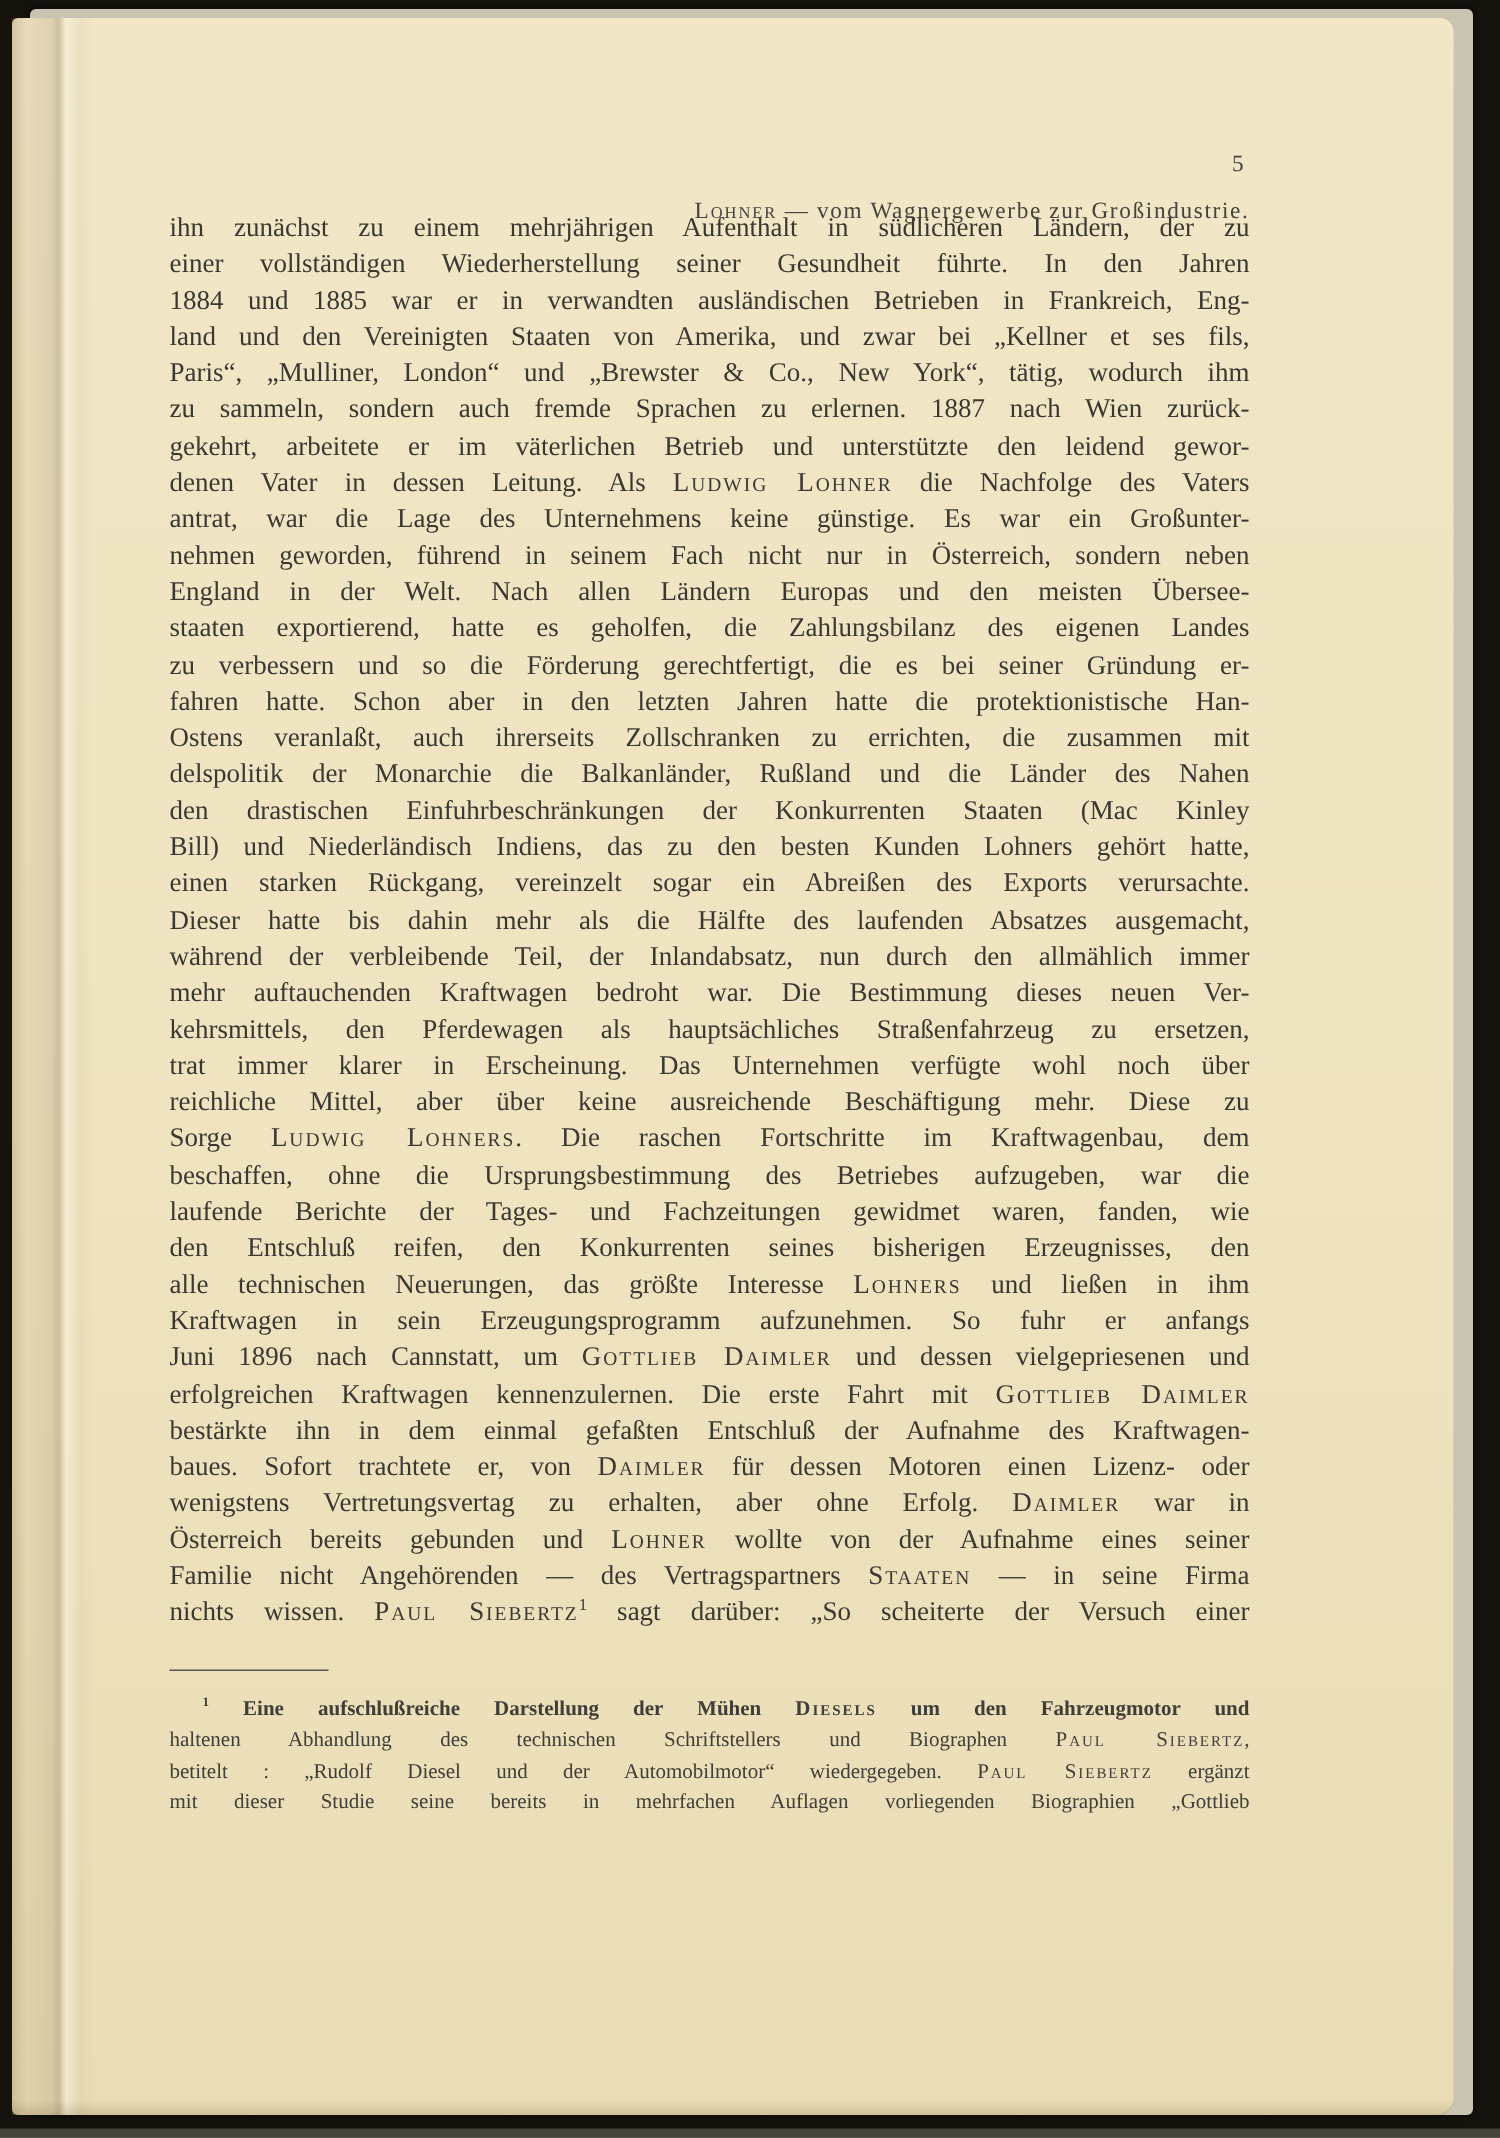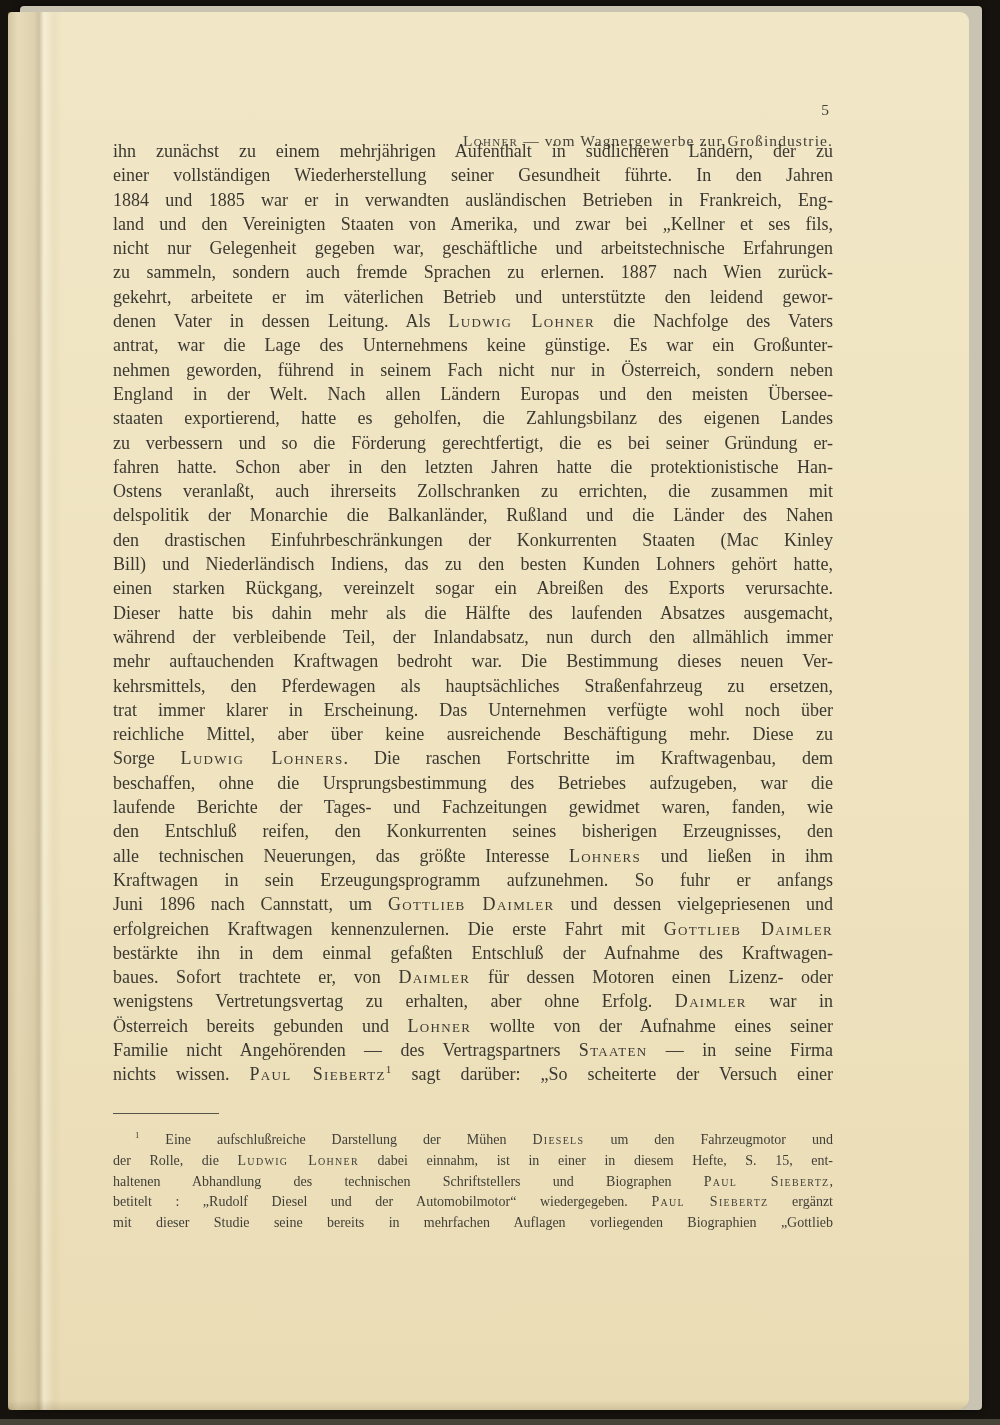--- a/index.html
+++ b/index.html
@@ -52,40 +52,40 @@
   sup{font-size:.62em;vertical-align:super;line-height:0;}
 
   .fnote-sep{
     position:absolute;left:113px;top:1113px;width:106px;height:0;
     border-top:1.6px solid #55534b;
   }
   .fnote{
     position:absolute;left:113px;top:1130px;width:720px;
     font-size:14px;line-height:20.8px;color:#403e37;
   }
-  .fnote .tline:first-child{text-indent:22px;}
+  .fnote .tline:first-child{text-indent:22px;font-weight:bold;}
 </style>
 </head>
 <body>
 
 <div class="page-under"></div>
 
 <div class="page"></div>
 
 <div class="header-row">
   <span class="running-title"><span class="sc">Lohner</span><span> — vom Wagnergewerbe zur Großindustrie.</span></span>
   <span class="page-num">5</span>
 </div>
 
 <div class="body-block">
     <div class="tline"><span>ihn zunächst zu einem mehrjährigen Aufenthalt in südlicheren Ländern, der zu</span></div>
     <div class="tline"><span>einer vollständigen Wiederherstellung seiner Gesundheit führte. In den Jahren</span></div>
     <div class="tline"><span>1884 und 1885 war er in verwandten ausländischen Betrieben in Frankreich, Eng-</span></div>
     <div class="tline"><span>land und den Vereinigten Staaten von Amerika, und zwar bei „Kellner et ses fils,</span></div>
-    <div class="tline"><span>nicht nur Gelegenheit gegeben war, geschäftliche und arbeitstechnische Erfahrungen</span></div>
+    <div class="tline"><span>Paris“, „Mulliner, London“ und „Brewster &amp; Co., New York“, tätig, wodurch ihm</span></div>
     <div class="tline"><span>zu sammeln, sondern auch fremde Sprachen zu erlernen. 1887 nach Wien zurück-</span></div>
     <div class="tline"><span>gekehrt, arbeitete er im väterlichen Betrieb und unterstützte den leidend gewor-</span></div>
     <div class="tline"><span>denen Vater in dessen Leitung. Als </span><span class="sc">Ludwig Lohner</span><span> die Nachfolge des Vaters</span></div>
     <div class="tline"><span>antrat, war die Lage des Unternehmens keine günstige. Es war ein Großunter-</span></div>
     <div class="tline"><span>nehmen geworden, führend in seinem Fach nicht nur in Österreich, sondern neben</span></div>
     <div class="tline"><span>England in der Welt. Nach allen Ländern Europas und den meisten Übersee-</span></div>
     <div class="tline"><span>staaten exportierend, hatte es geholfen, die Zahlungsbilanz des eigenen Landes</span></div>
     <div class="tline"><span>zu verbessern und so die Förderung gerechtfertigt, die es bei seiner Gründung er-</span></div>
     <div class="tline"><span>fahren hatte. Schon aber in den letzten Jahren hatte die protektionistische Han-</span></div>
     <div class="tline"><span>Ostens veranlaßt, auch ihrerseits Zollschranken zu errichten, die zusammen mit</span></div>
@@ -112,19 +112,18 @@
     <div class="tline"><span>wenigstens Vertretungsvertag zu erhalten, aber ohne Erfolg. </span><span class="sc">Daimler</span><span> war in</span></div>
     <div class="tline"><span>Österreich bereits gebunden und </span><span class="sc">Lohner</span><span> wollte von der Aufnahme eines seiner</span></div>
     <div class="tline"><span>Familie nicht Angehörenden — des Vertragspartners </span><span class="sc">Staaten</span><span> — in seine Firma</span></div>
     <div class="tline"><span>nichts wissen. </span><span class="sc">Paul Siebertz</span><sup>1</sup><span> sagt darüber: „So scheiterte der Versuch einer</span></div>
   </div>
 
 <div class="fnote-sep"></div>
 
 <div class="fnote">
     <div class="tline"><sup>1</sup><span> Eine aufschlußreiche Darstellung der Mühen </span><span class="sc">Diesels</span><span> um den Fahrzeugmotor und</span></div>
-    <div class="tline"><span>der Rolle, die </span><span class="sc">Ludwig Lohner</span><span> dabei einnahm, ist in einer in diesem Hefte, S. 15, ent-</span></div>
     <div class="tline"><span>haltenen Abhandlung des technischen Schriftstellers und Biographen </span><span class="sc">Paul Siebertz</span><span>,</span></div>
     <div class="tline"><span>betitelt : „Rudolf Diesel und der Automobilmotor“ wiedergegeben. </span><span class="sc">Paul Siebertz</span><span> ergänzt</span></div>
     <div class="tline"><span>mit dieser Studie seine bereits in mehrfachen Auflagen vorliegenden Biographien „Gottlieb</span></div>
   </div>
 
 <div class="table-edge"></div>
 
 </body></html>

